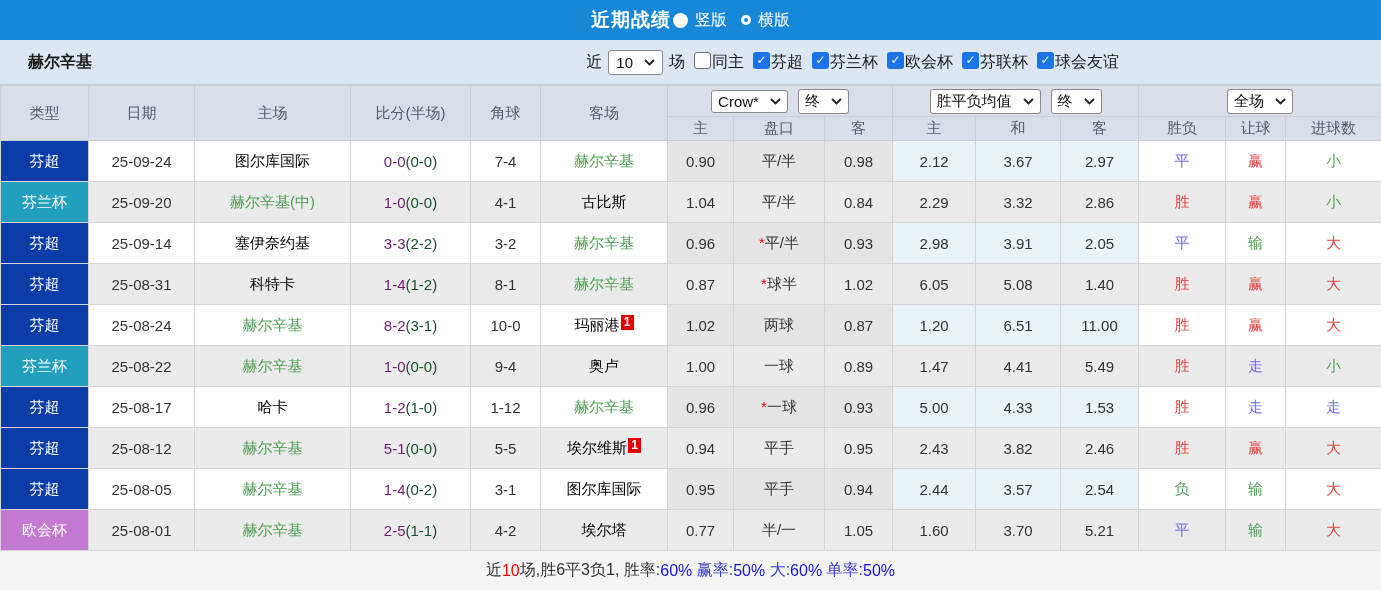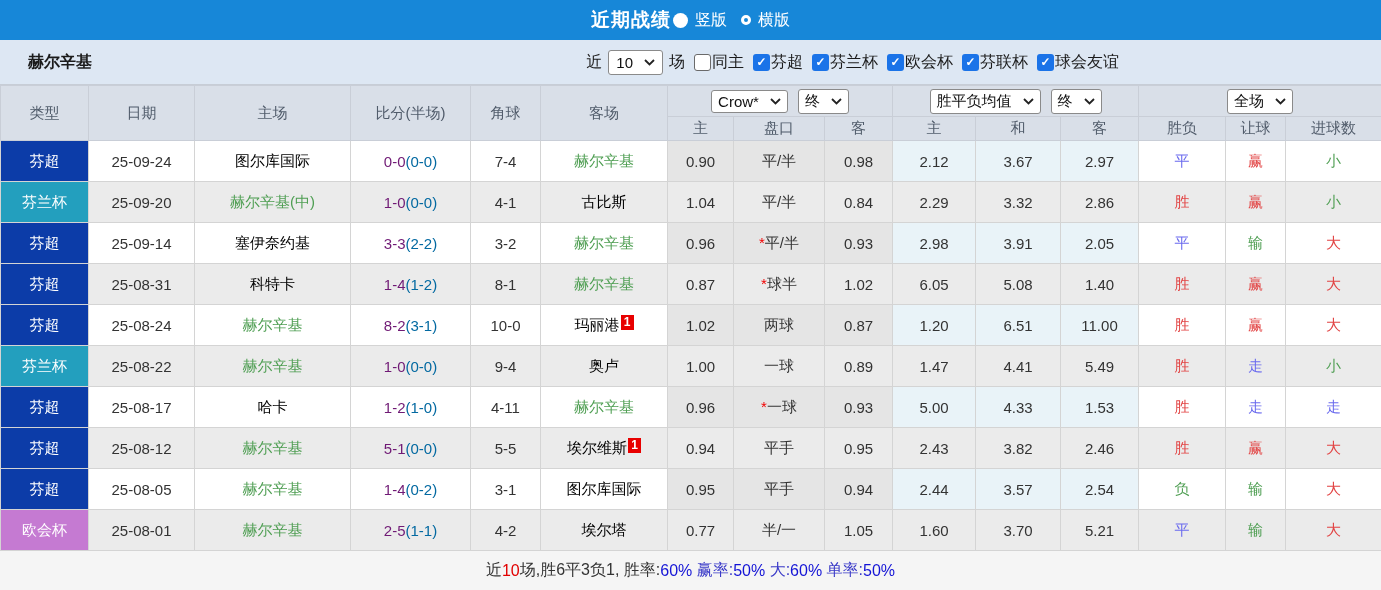--- a/index.html
+++ b/index.html
@@ -47,21 +47,21 @@
   .hd-group { display:flex; justify-content:center; align-items:center; }
   .hd-group .select-box { margin:0 5px; padding:2px 6px;text-align:right; }
   tbody td { height:41px; border-color:#d4d4d4; color:#333; background:#fff; }
   tr.alt td { background:#ebebeb; }
   td.ah { background:#e5e5e5; }
   td.eu { background:#e9f3f8; }
   td.type { color:#fff; font-size:15px; }
   .team-hl { color:#4e9e52; }
   .team-n { color:#000000; }
   .sc-main { color:#701a75; }
-  .sc-half { color:#0369a1; }
+  .sc-half { color:#14532d; }
   .star { color:#f20000; }
   .c-red { color:#e24444; }
   .c-blue { color:#6b6bee; }
   .c-green { color:#4e9e52; }
   .redbadge {
     display:inline-block; background:#e80000; color:#fff; font-size:12px;
     font-weight:bold; line-height:15px; width:13px; height:15px;
     text-align:center; vertical-align:4px; margin-left:1px;
   }
   
@@ -92,21 +92,21 @@
     <span>近</span>
     <span class="select-box">
       <span>10</span>
       <span class="chev">
           <svg width="11" height="7" viewBox="0 0 11 7">
             <path d="M1 1 L5.5 5.5 L10 1" fill="none" stroke="#222" stroke-width="1.8"></path>
           </svg>
         </span>
     </span>
     <span>场</span>
-    <span id="filter-checks" style="display:inline-flex;align-items:center;font-family:Liberation Serif, serif;">
+    <span id="filter-checks" style="display:inline-flex;align-items:flex-start;">
         <span class="cb off"></span>
         <span>同主</span>
         <span class="cb on">✓</span>
         <span>芬超</span>
         <span class="cb on">✓</span>
         <span>芬兰杯</span>
         <span class="cb on">✓</span>
         <span>欧会杯</span>
         <span class="cb on">✓</span>
         <span>芬联杯</span>
@@ -308,21 +308,21 @@
         <td class="eu">5.49</td>
         <td class="c-red">胜</td>
         <td class="c-blue">走</td>
         <td class="c-green">小</td>
       </tr>
       <tr>
         <td class="type" style="background: rgb(12, 60, 168);">芬超</td>
         <td>25-08-17</td>
         <td><span class="team-n">哈卡</span></td>
         <td><span class="sc-main">1-2</span><span class="sc-half">(1-0)</span></td>
-        <td>4-11</td>
+        <td>1-12</td>
         <td><span class="team-hl">赫尔辛基</span></td>
         <td class="ah">0.96</td>
         <td class="ah"><span class="star">*</span><span>一球</span></td>
         <td class="ah">0.93</td>
         <td class="eu">5.00</td>
         <td class="eu">4.33</td>
         <td class="eu">1.53</td>
         <td class="c-red">胜</td>
         <td class="c-blue">走</td>
         <td class="c-blue">走</td>

